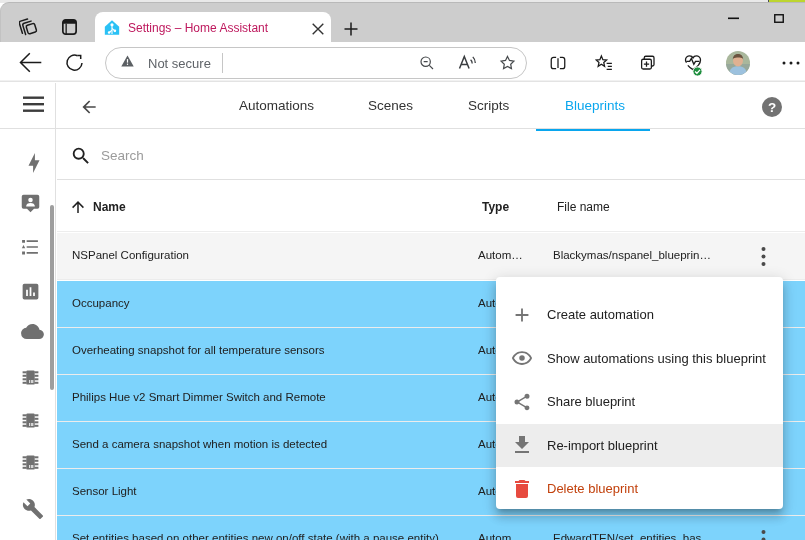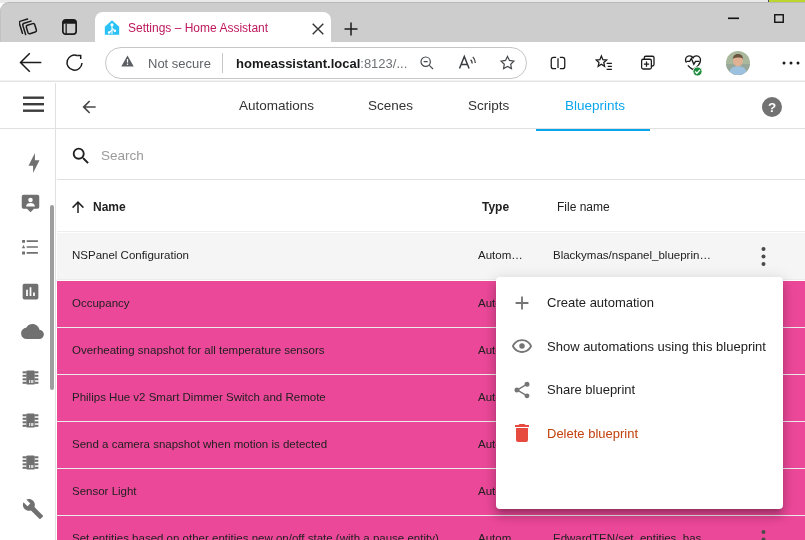--- a/index.html
+++ b/index.html
@@ -26,29 +26,29 @@
 #appbarline{left:0;top:128px;width:805px;height:1px;background:#e0e0e0}
 .hatab{top:98px;font-size:13.5px;color:#333;white-space:nowrap}
 #tabblue{color:#09a6ee}
 #blueline{left:536px;top:129px;width:114px;height:2px;background:#09a6ee}
 #searchph{left:101px;top:148px;font-size:13.5px;color:#9b9b9b}
 #searchline{left:57px;top:179px;width:748px;height:1px;background:#e0e0e0}
 #hdrname{left:93px;top:200px;font-size:12px;font-weight:700;color:#212121}
 #hdrtype{left:482px;top:200px;font-size:12px;font-weight:700;color:#212121}
 #hdrfile{left:557px;top:200px;font-size:12px;font-weight:400;color:#212121}
 #hdrline{left:57px;top:231px;width:748px;height:1px;background:#ededed}
-.row{left:57px;width:748px;height:47px;border-bottom:1px solid #ececec;background:#ec4899}
+.row{left:57px;width:748px;height:47px;border-bottom:1px solid #ececec;background:#7dd3fc}
 .row .nm{position:absolute;left:15px;top:16px;font-size:11.5px;color:#212121;white-space:nowrap}
 .row .tp{position:absolute;left:421px;top:16px;width:50px;font-size:11.5px;color:#212121;white-space:nowrap;overflow:hidden;text-overflow:ellipsis}
 .row .fn{position:absolute;left:496px;top:16px;width:160px;font-size:11.5px;color:#212121;white-space:nowrap;overflow:hidden;text-overflow:ellipsis}
 .row .dots{position:absolute;left:703.5px;top:13px}
 
 #menu{left:496px;top:277px;width:287px;height:232px;background:#fff;border-radius:4px;
   box-shadow:0 5px 5px -3px rgba(0,0,0,.2),0 8px 10px 1px rgba(0,0,0,.14),0 3px 14px 2px rgba(0,0,0,.12);
-  padding-top:4px}
+  padding-top:16px}
 .mi{position:relative;height:43.5px;display:flex;align-items:center}
 .mi svg{position:absolute;left:16px}
 .mi span{position:absolute;left:51px;font-size:13px;color:#212121;white-space:nowrap}
 .mi.hl{background:#ededed}
 .mi.red span{color:#c2410c}
 </style></head>
 <body>
 <div id="page">
   <div class="abs" id="topstrip"></div>
   <div class="abs" id="topgreen"></div>
@@ -106,21 +106,20 @@
       <path d="M12.3 2.55 H15.7 V6.1"></path>
     </svg>
   <div class="abs" id="pill"></div>
   <svg class="abs" style="left:121px;top:55px" width="13" height="12" viewBox="0 0 24 22">
       <path d="M12,1L0.5,21H23.5Z" fill="#5c6064"></path>
       <rect x="10.9" y="7.5" width="2.2" height="6.5" fill="#fff"></rect>
       <rect x="10.9" y="15.8" width="2.2" height="2.4" fill="#fff"></rect>
     </svg>
   <div class="abs" id="notsecure">Not secure</div>
   <div class="abs" id="urldiv"></div>
-  <div class="abs" id="url">homeassistant.local<span>:8123/...</span></div>
   <svg class="abs" style="left:419px;top:55px" width="16" height="16" viewBox="0 0 24 24" fill="none" stroke="#46494c" stroke-width="1.8">
       <circle cx="10" cy="10" r="7"></circle>
       <path d="M15.5 15.5 L21 21 M7 10 h6"></path>
     </svg>
   <svg class="abs" style="left:458px;top:53px" width="19" height="19" viewBox="0 0 19 19" fill="none" stroke="#3a3d40" stroke-width="1.5">
       <path d="M1.5 15.5 L6.3 3.5 L11.1 15.5 M3.1 11.6 H9.5"></path>
       <path d="M12.6 6.8 A4.6 4.6 0 0 1 14.2 10.4 M14.8 3.9 A8.4 8.4 0 0 1 17.3 9.9" stroke-width="1.3"></path>
     </svg>
   <svg class="abs" style="left:499px;top:54px" width="17" height="17" viewBox="0 0 24 24" fill="none" stroke="#46494c" stroke-width="1.7">
       <path d="M12,3.4L14.8,9.1L21,10L16.5,14.4L17.6,20.6L12,17.6L6.4,20.6L7.5,14.4L3,10L9.2,9.1Z"></path>
@@ -354,19 +353,25 @@
           <path d="M12,9A3,3 0 0,1 15,12A3,3 0 0,1 12,15A3,3 0 0,1 9,12A3,3 0 0,1 12,9M12,4.5C17,4.5 21.27,7.61 23,12C21.27,16.39 17,19.5 12,19.5C7,19.5 2.73,16.39 1,12C2.73,7.61 7,4.5 12,4.5M3.18,12C4.83,15.36 8.24,17.5 12,17.5C15.76,17.5 19.17,15.36 20.82,12C19.17,8.64 15.76,6.5 12,6.5C8.24,6.5 4.83,8.64 3.18,12Z"></path>
         </svg>
         <span>Show automations using this blueprint</span>
       </div>
     <div class="mi">
         <svg width="20" height="20" viewBox="0 0 24 24" fill="#757575">
           <path d="M18,16.08C17.24,16.08 16.56,16.38 16.04,16.85L8.91,12.7C8.96,12.47 9,12.24 9,12C9,11.76 8.96,11.53 8.91,11.3L15.96,7.19C16.5,7.69 17.21,8 18,8A3,3 0 0,0 21,5A3,3 0 0,0 18,2A3,3 0 0,0 15,5C15,5.24 15.04,5.47 15.09,5.7L8.04,9.81C7.5,9.31 6.79,9 6,9A3,3 0 0,0 3,12A3,3 0 0,0 6,15C6.79,15 7.5,14.69 8.04,14.19L15.16,18.34C15.11,18.55 15.08,18.77 15.08,19C15.08,20.61 16.39,21.91 18,21.91C19.61,21.91 20.92,20.61 20.92,19A2.92,2.92 0 0,0 18,16.08Z"></path>
         </svg>
         <span>Share blueprint</span>
       </div>
+    <div class="mi hl">
+        <svg style="left:14px" width="24" height="24" viewBox="0 0 24 24" fill="#757575">
+          <path d="M5,20H19V18H5M19,9H15V3H9V9H5L12,16L19,9Z"></path>
+        </svg>
+        <span>Re-import blueprint</span>
+      </div>
     <div class="mi red">
         <svg style="left:14px" width="24" height="24" viewBox="0 0 24 24" fill="#e74a3f">
           <path d="M19,4H15.5L14.5,3H9.5L8.5,4H5V6H19M6,19A2,2 0 0,0 8,21H16A2,2 0 0,0 18,19V7H6V19Z"></path>
         </svg>
         <span>Delete blueprint</span>
       </div>
   </div>
 </div>
 </body></html>

